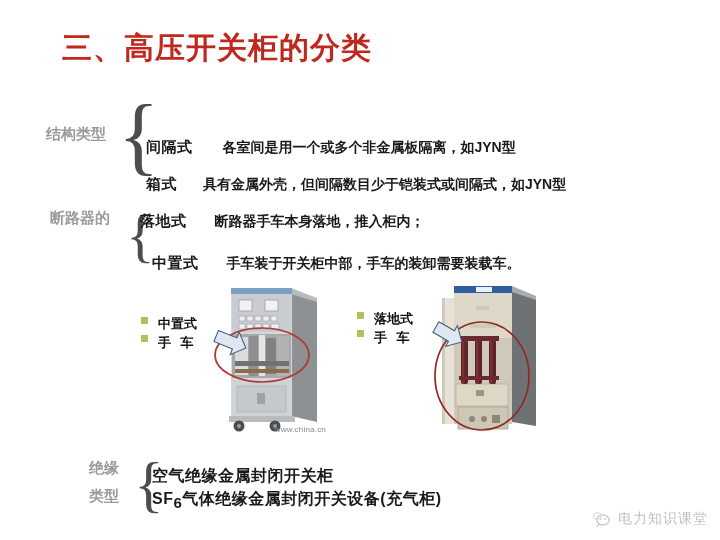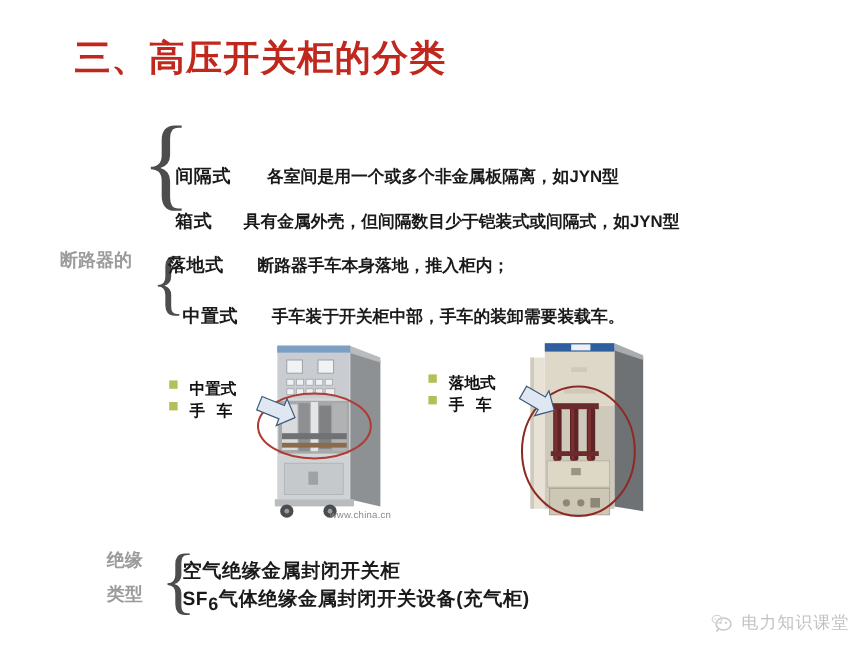--- a/index.html
+++ b/index.html
@@ -141,20 +141,21 @@
     vertical-align: -0.28em;
   }
 </style>
 </head>
 <body>
 
 <div id="slide-title">三、高压开关柜的分类</div>
 
 <div class="group" style="left:0; top:0; width:720px; height:200px;">
 
+  <div class="group-label" style="left:36px; top:124px; width:80px;">结构类型</div>
 
   <div class="brace" style="left:118px; top:92px; font-size:86px;">{</div>
 
 
   <div class="row" style="left:146px; top:138px;">
     <span class="term">间隔式</span>
     <span class="desc" style="margin-left:26px;text-align:center;">各室间是用一个或多个非金属板隔离，如JYN型</span>
   </div>
 
   <div class="row" style="left:146px; top:175px;">

